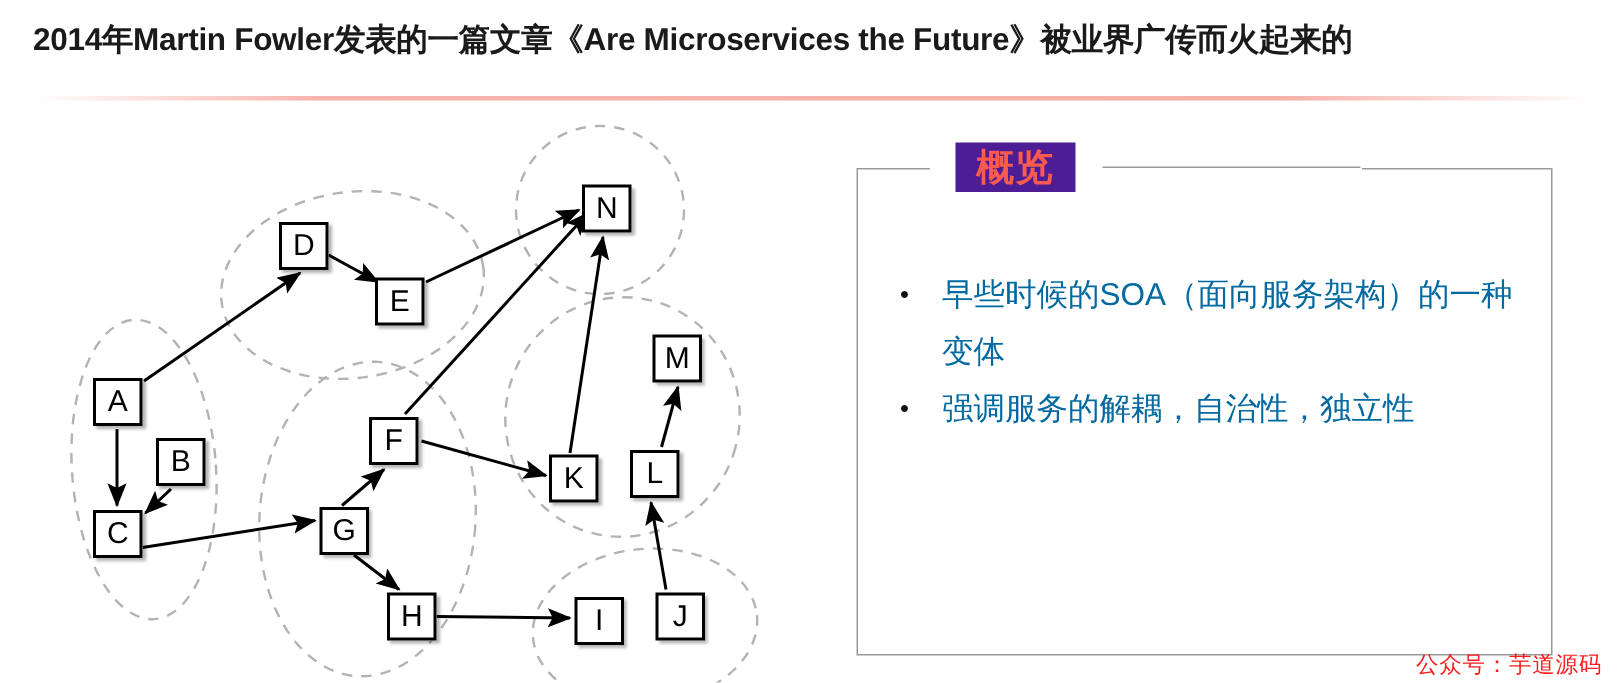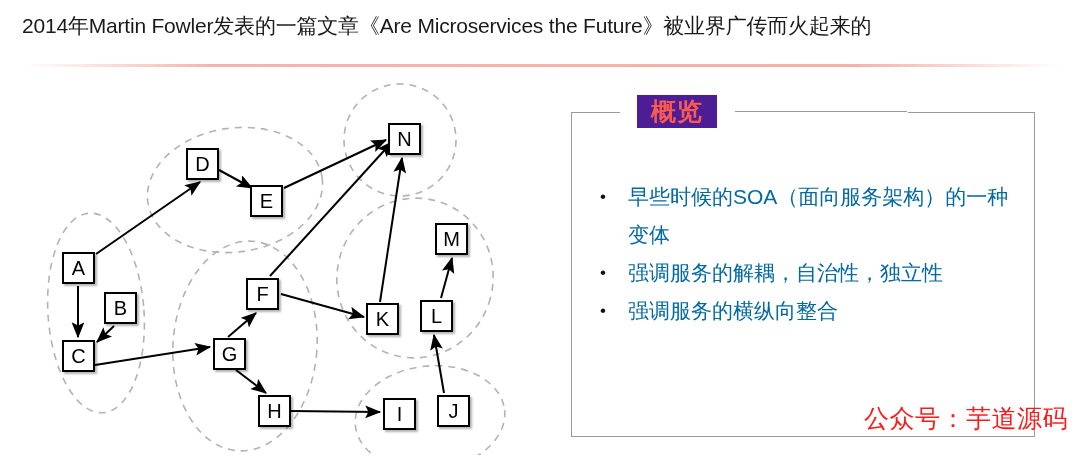--- a/index.html
+++ b/index.html
@@ -12,21 +12,21 @@
     overflow: hidden;
     font-family: "Liberation Sans", "DejaVu Sans", sans-serif;
     color: #000;
   }
 
   
   #slide-title {
     position: absolute;
     left: 22px; top: 12px;
     font-size: 21px;
-    font-weight: 400;
+    font-weight: 700;
     letter-spacing: -0.2px;
     color: #1a1a1a;
     white-space: nowrap;
   }
   #title-divider {
     position: absolute;
     left: 22px; top: 64px;
     width: 1040px; height: 3px;
     background: linear-gradient(to right,
         rgba(244,178,170,0.0) 0%,
@@ -116,22 +116,22 @@
     content: "\2022";
     position: absolute;
     left: 4px; top: 0;
     font-size: 17px;
     color: #111;
   }
 
   
   #watermark {
     position: absolute;
-    right: 12px; bottom: 20px;
-    font-size: 25px;
+    right: 12px; bottom: 2px;
+    font-size: 15px;
     font-weight: 500;
     color: #ff1a1a;
     letter-spacing: 0.5px;
     margin-left: 40px;
   }
 </style>
 </head>
 <body>
 
 <div id="slide-title">2014年Martin Fowler发表的一篇文章《Are Microservices the Future》被业界广传而火起来的</div>
@@ -188,16 +188,15 @@
 </div>
 
 <div id="overview-card"></div>
 <div id="overview-title-mask"></div>
 <div id="overview-rule"></div>
 <div id="overview-title">概览</div>
 
 <ul id="overview-list">
     <li>早些时候的SOA（面向服务架构）的一种变体</li>
     <li>强调服务的解耦，自治性，独立性</li>
-    <li>强调服务的横纵向整合</li>
   </ul>
 
 <div id="watermark">公众号：芋道源码</div>
 
 </body></html>

